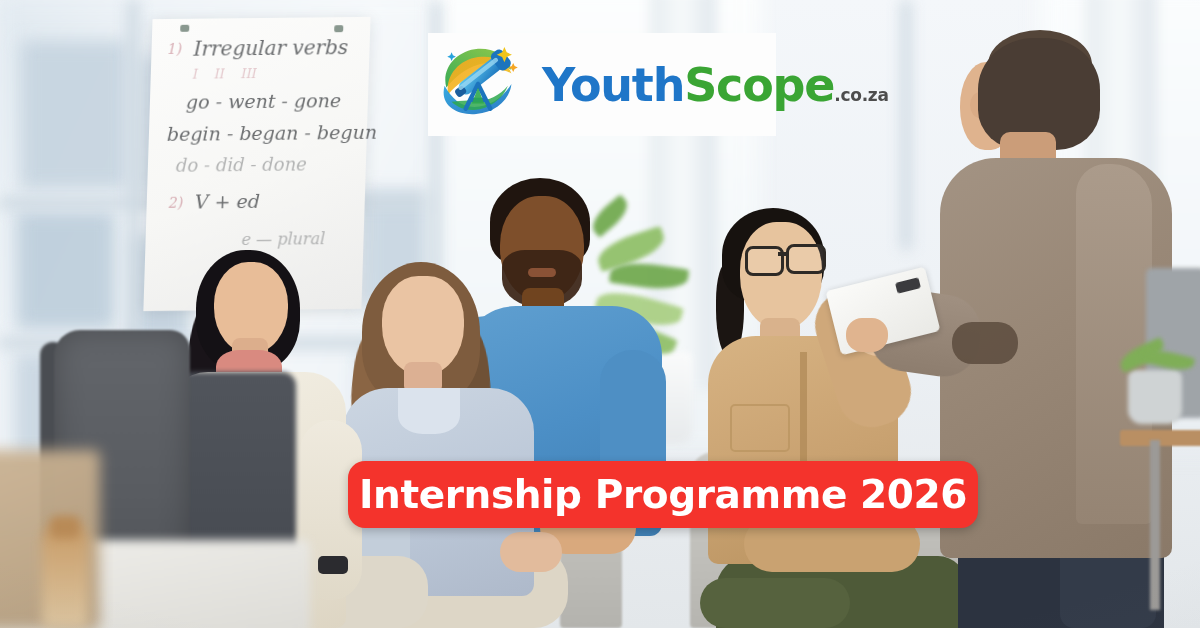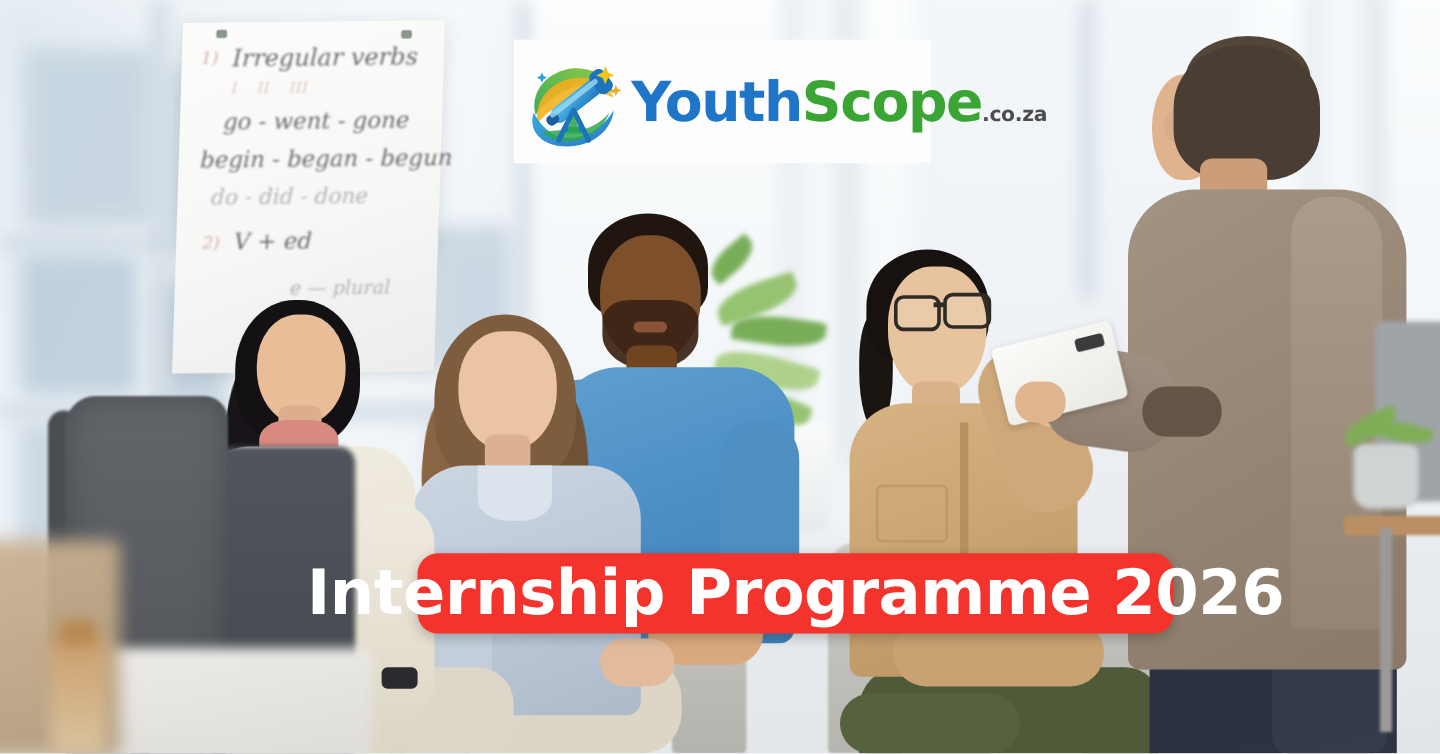--- a/index.html
+++ b/index.html
@@ -163,37 +163,37 @@
       background:linear-gradient(180deg,#c99a63,#e0c9a4);filter:blur(6px);opacity:.9;}
   #fgbottle-cap{left:50px;top:516px;width:30px;height:22px;border-radius:6px;background:#b88a56;filter:blur(5px);}
   #fgchair{left:176px;top:372px;width:120px;height:258px;border-radius:18px 14px 4px 4px;
       background:linear-gradient(180deg,#4b4f57,#3d4149);filter:blur(2.4px);opacity:.96;}
   #fgchair2{left:110px;top:392px;width:70px;height:236px;border-radius:14px;background:#454951;filter:blur(3px);opacity:.9;}
   #vign{position:absolute;inset:0;pointer-events:none;
       background:radial-gradient(130% 110% at 50% 45%,rgba(255,255,255,0) 55%,rgba(120,125,130,.16) 100%);}
 
   
   #logo-card{position:absolute;left:428px;top:33px;width:348px;height:103px;
-      background:#fdfdfd;display:flex;align-items:center;gap:2px;
+      background:#fdfdfd;display:flex;gap:18px;
       box-shadow:0 0 0 0 rgba(0,0,0,0);}
   #logo-mark{width:88px;height:88px;flex:0 0 88px;position:relative;margin-left:6px;}
   #logo-text{display:flex;flex-direction:column;justify-content:center;margin-left:2px;}
   #wordmark{font-size:46px;font-weight:700;line-height:1;letter-spacing:-1.2px;
       font-family:"DejaVu Sans",sans-serif;white-space:nowrap;}
   #wm-youth{color:#1f76c8;}
   #wm-scope{color:#3aa534;}
   #wm-tld{color:#4d4d4d;font-size:17px;font-weight:700;letter-spacing:-.3px;}
   #tagline{margin-top:7px;font-size:12.1px;font-weight:700;color:#3b3b3b;
       letter-spacing:1.55px;font-family:"DejaVu Sans",sans-serif;white-space:nowrap;}
 
   
   #title-pill{position:absolute;left:348px;top:461px;width:630px;height:67px;
       background:#f4332c;border-radius:17px;display:flex;align-items:center;
       justify-content:center;box-shadow:0 3px 10px rgba(0,0,0,.22);}
-  #title-text{color:#fff;font-size:52px;font-weight:700;letter-spacing:-.4px;
+  #title-text{color:#fff;font-size:39px;font-weight:700;letter-spacing:-.4px;
       font-family:"DejaVu Sans",sans-serif;white-space:nowrap;}
 </style>
 </head>
 <body>
 
 <div id="stage">
 
   <div class="bg-base"></div>
 
   <div class="win-left"></div>

